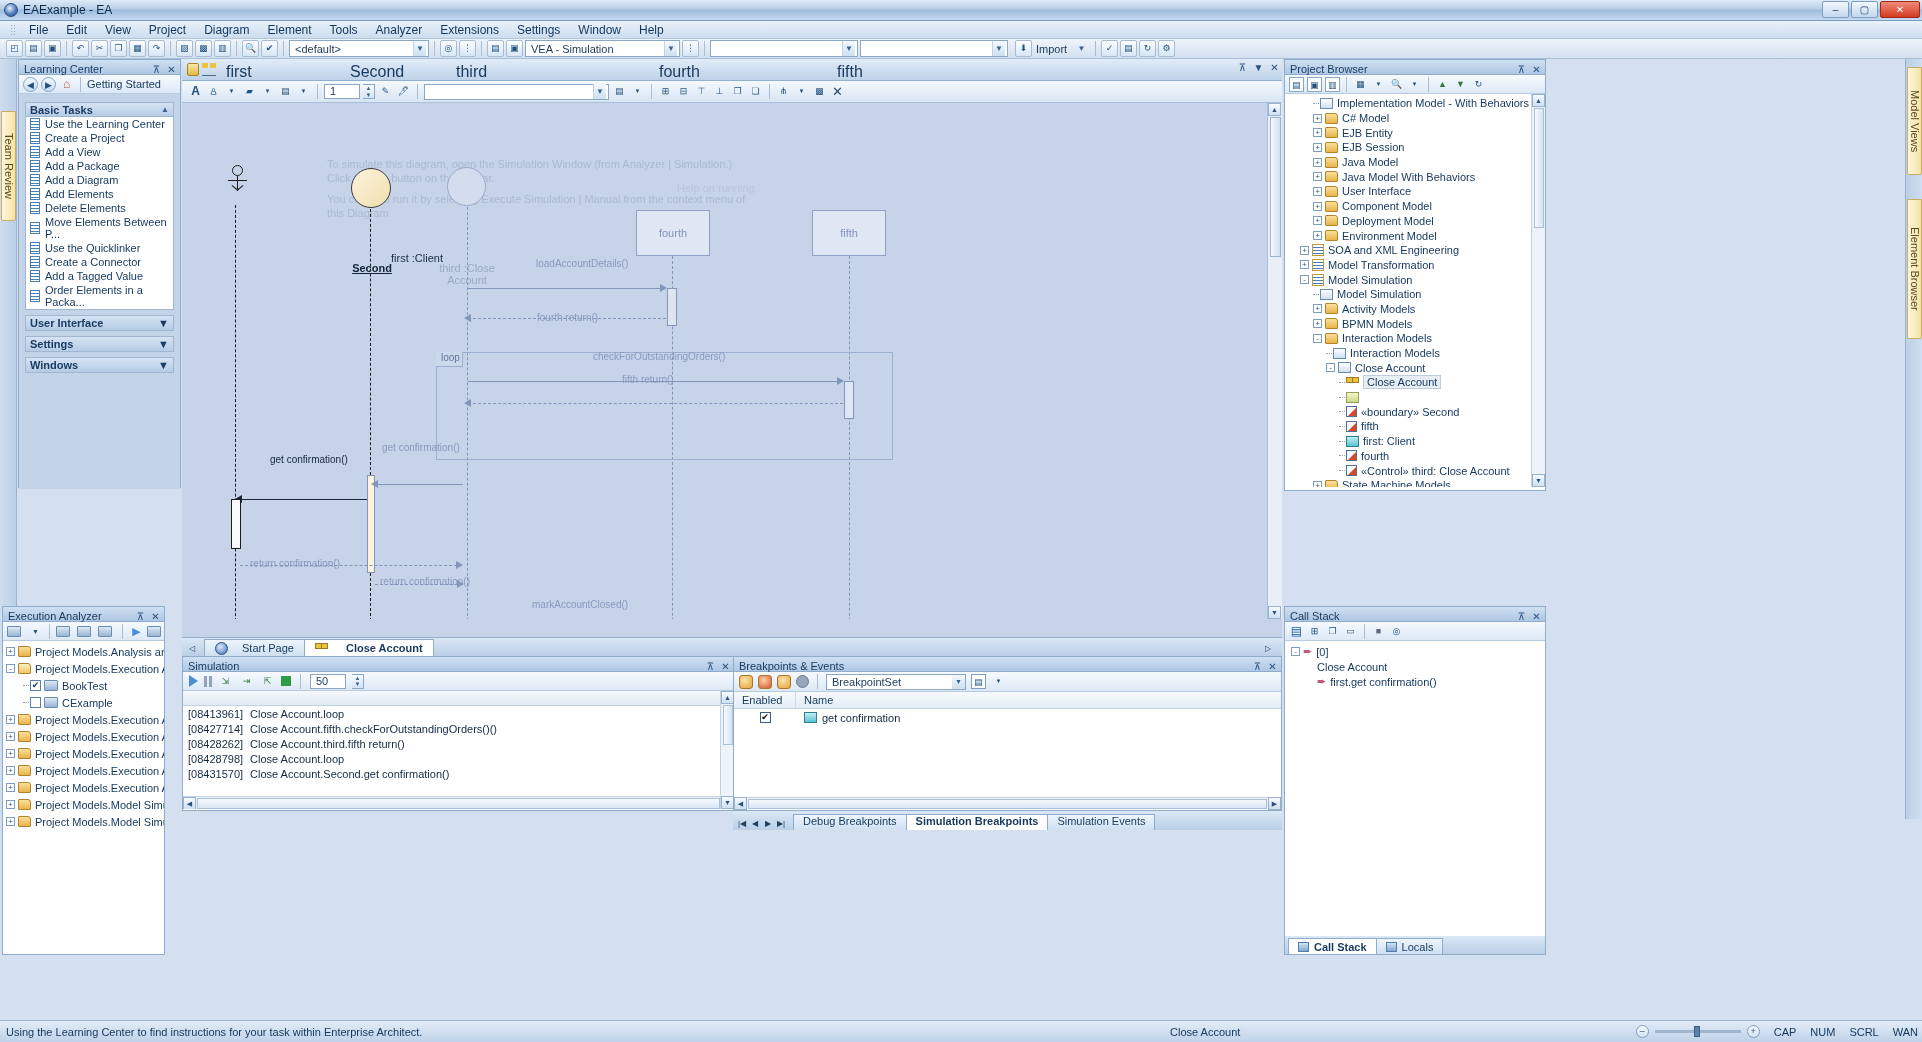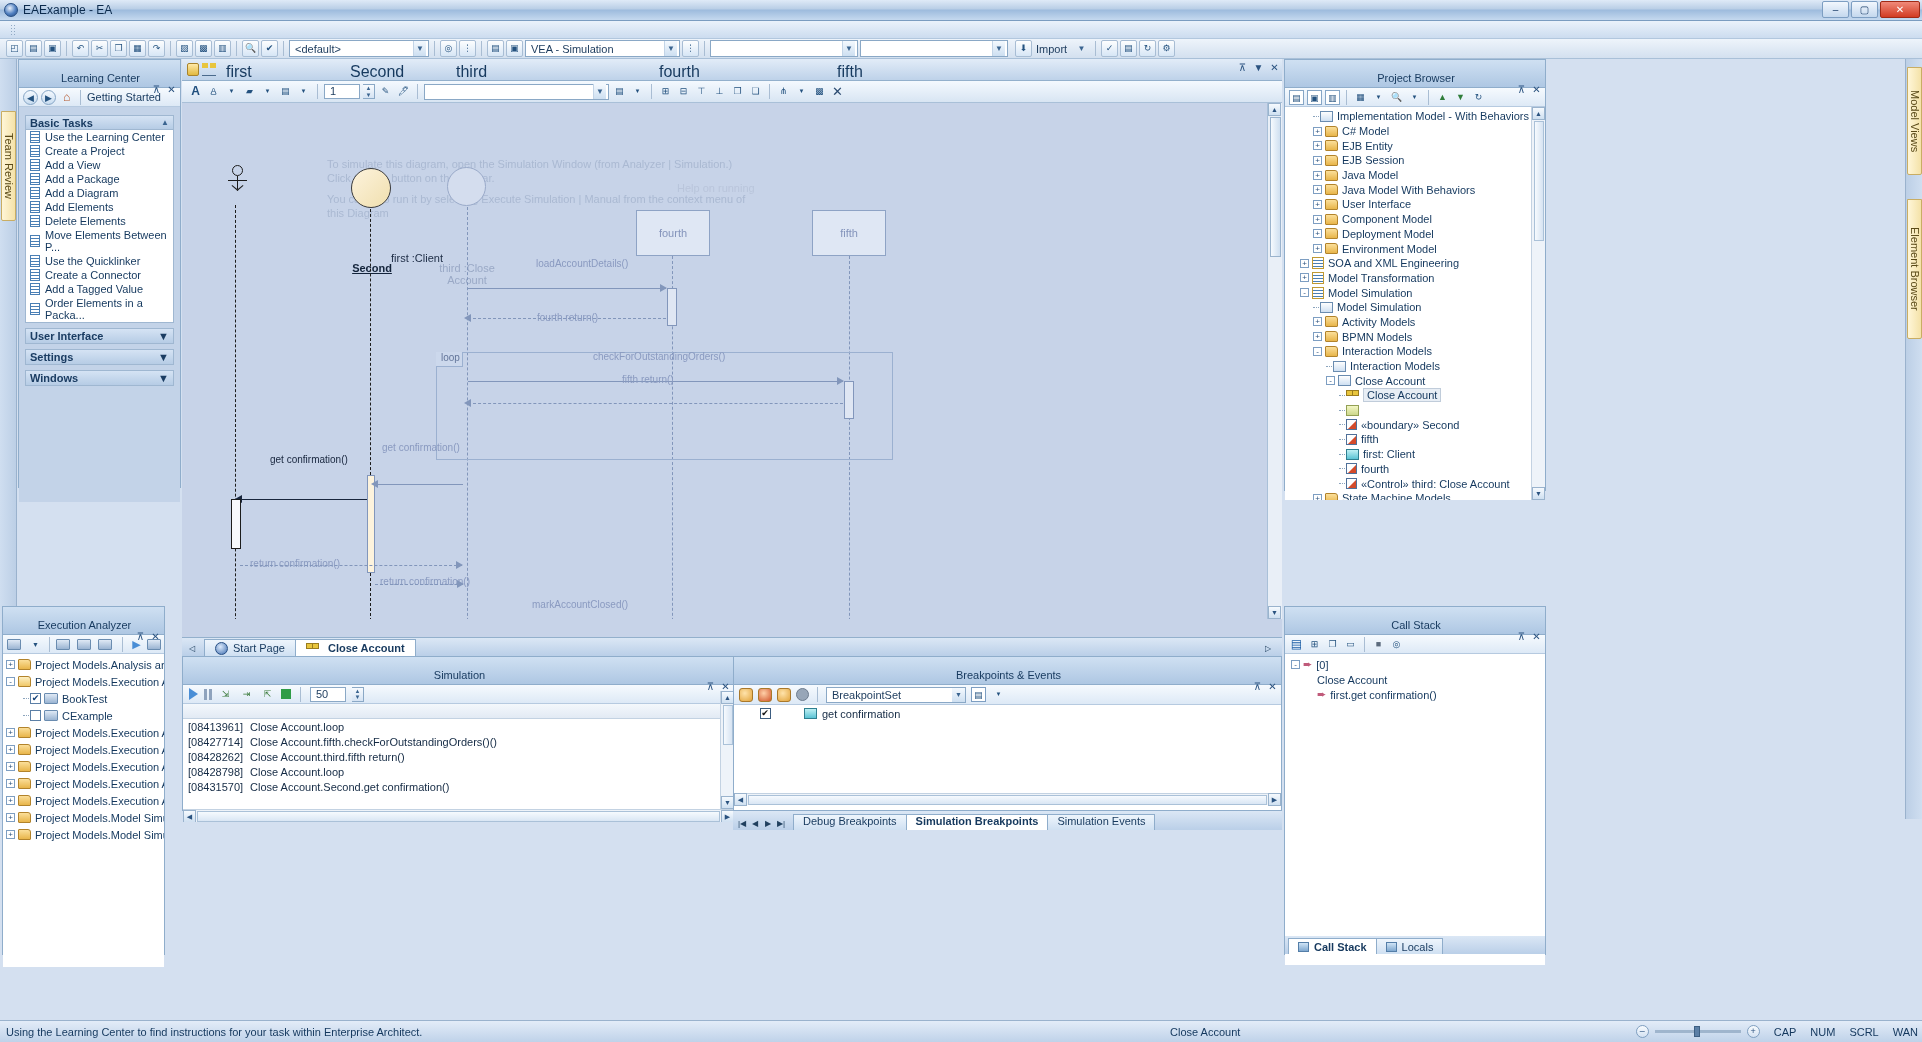--- a/index.html
+++ b/index.html
@@ -76,24 +76,24 @@
     position:absolute; left:1px; width:15px;
     background: linear-gradient(to right,#fff6d8,#f4e2a8);
     border:1px solid #c9ad63; border-radius:0 0 2px 2px;
     writing-mode: vertical-rl; text-orientation:mixed;
     font-size:11px; color:#5a4a18; text-align:center; padding:4px 0;
   }
 
   
   .panel { position:absolute; background:#fff; border:1px solid #8fadcb; }
   .panel-title {
-    height:28px; background: linear-gradient(to bottom,#cfe0f2,#aec7e3);
+    height:15px; background: linear-gradient(to bottom,#cfe0f2,#aec7e3);
     border-bottom:1px solid #8fadcb;
-    display:flex; align-items:center; padding:12px 3px 0 5px;
-    font-size:11px; color:#16395e; font-weight:normal;flex-direction:column;
+    display:flex; align-items:center; padding:4px 3px 0 5px;
+    font-size:11px; color:#16395e; font-weight:normal;
   }
   .panel-title .sp { margin-left:auto; display:flex; gap:4px; }
   .pt-btn { font-size:10px; color:#2b5380; width:11px; text-align:center; }
   .panel-toolbar {
     height:19px; background: linear-gradient(to bottom,#f6fafe,#dde9f6);
     border-bottom:1px solid #b6cae0; display:flex; align-items:center; gap:3px; padding:0 4px;
   }
   .mini-ico { width:15px;height:15px;flex:none; display:inline-block;
     font-size:9px; line-height:15px; text-align:center; color:#24527f; }
 
@@ -179,21 +179,21 @@
   .sb-btn { width:13px;height:13px;background:linear-gradient(to bottom,#f6fafe,#cfe0f1);
      border:1px solid #9ab3cd; font-size:7px;text-align:center;line-height:11px;color:#2b5380;}
 
   
   .doc-tabs {
     position:absolute; left:182px; top:637px; width:1100px; height:19px;
     background: linear-gradient(to bottom,#dbe7f5,#bacfe8);
     border-top:1px solid #93b0cc; display:flex; align-items:flex-end; padding-left:4px;
   }
   .doc-tab {
-    height:17px; display:flex; align-items:center; gap:5px; padding:0 10px;
+    height:17px; display:flex; align-items:center; gap:14px; padding:0 10px;
     font-size:11px; color:#16395e; border:1px solid #8fadcb; border-bottom:none;
     background: linear-gradient(to bottom,#eef5fc,#cfe0f2); margin-right:-1px;
   }
   .doc-tab.active { background:#fff; font-weight:bold; }
 
   
   #simulation { left:182px; top:656px; width:553px; height:155px; }
   .sim-toolbar { height:19px; background: linear-gradient(to bottom,#f6fafe,#dde9f6);
      border-bottom:1px solid #b6cae0; display:flex; align-items:center; gap:6px; padding:0 6px;}
   .play-tri { width:0;height:0;border-left:9px solid #4a8ed6;border-top:6px solid transparent;border-bottom:6px solid transparent;}
@@ -304,20 +304,34 @@
     <div class="ttext">EAExample - EA</div>
     <div class="winbtns">
       <div class="winbtn">–</div>
       <div class="winbtn">▢</div>
       <div class="winbtn close">✕</div>
     </div>
   </div>
 
   <div class="menubar">
     <div class="grip"></div>
+    <div id="menu-items" style="display:flex">
+        <div class="menu-item">File</div>
+        <div class="menu-item">Edit</div>
+        <div class="menu-item">View</div>
+        <div class="menu-item">Project</div>
+        <div class="menu-item">Diagram</div>
+        <div class="menu-item">Element</div>
+        <div class="menu-item">Tools</div>
+        <div class="menu-item">Analyzer</div>
+        <div class="menu-item">Extensions</div>
+        <div class="menu-item">Settings</div>
+        <div class="menu-item">Window</div>
+        <div class="menu-item">Help</div>
+      </div>
   </div>
 
   <div class="toolbar">
     <span class="tb-ico">◰</span>
     <span class="tb-ico">▤</span>
     <span class="tb-ico">▣</span>
     <span class="tb-sep"></span>
     <span class="tb-ico">↶</span>
     <span class="tb-ico">✂</span>
     <span class="tb-ico">❐</span>
@@ -764,20 +778,24 @@
       <span class="hand-ico"></span>
       <span style="width:13px;height:13px;border-radius:50%;background:#97a6b8;border:1px solid #6d7c8e"></span>
       <span class="tb-sep"></span>
       <span class="bp-combo">
         <span>BreakpointSet</span>
         <span class="arr">▼</span>
       </span>
       <span class="mini-ico" style="border:1px solid #7d9ec2;background:#fff">▤</span>
       <span class="mini-ico" style="font-size:6px">▼</span>
     </div>
+    <div class="bp-colhdr">
+      <span class="bp-col-enabled">Enabled</span>
+      <span class="bp-col-name">Name</span>
+    </div>
     <div class="bp-body">
       <div id="bp-rows">
           <div class="bp-row">
             <span class="bp-chk">
               <span style="width: 11px; height: 11px; border: 1px solid rgb(60, 93, 128); background: rgb(255, 255, 255); font-size: 9px; line-height: 9px; text-align: center; color: rgb(16, 16, 16);">✔</span>
             </span>
             <span style="display: flex; align-items: center; padding-left: 8px;">
               <span class="obj-ico"></span>
               <span>get confirmation</span>
             </span>

